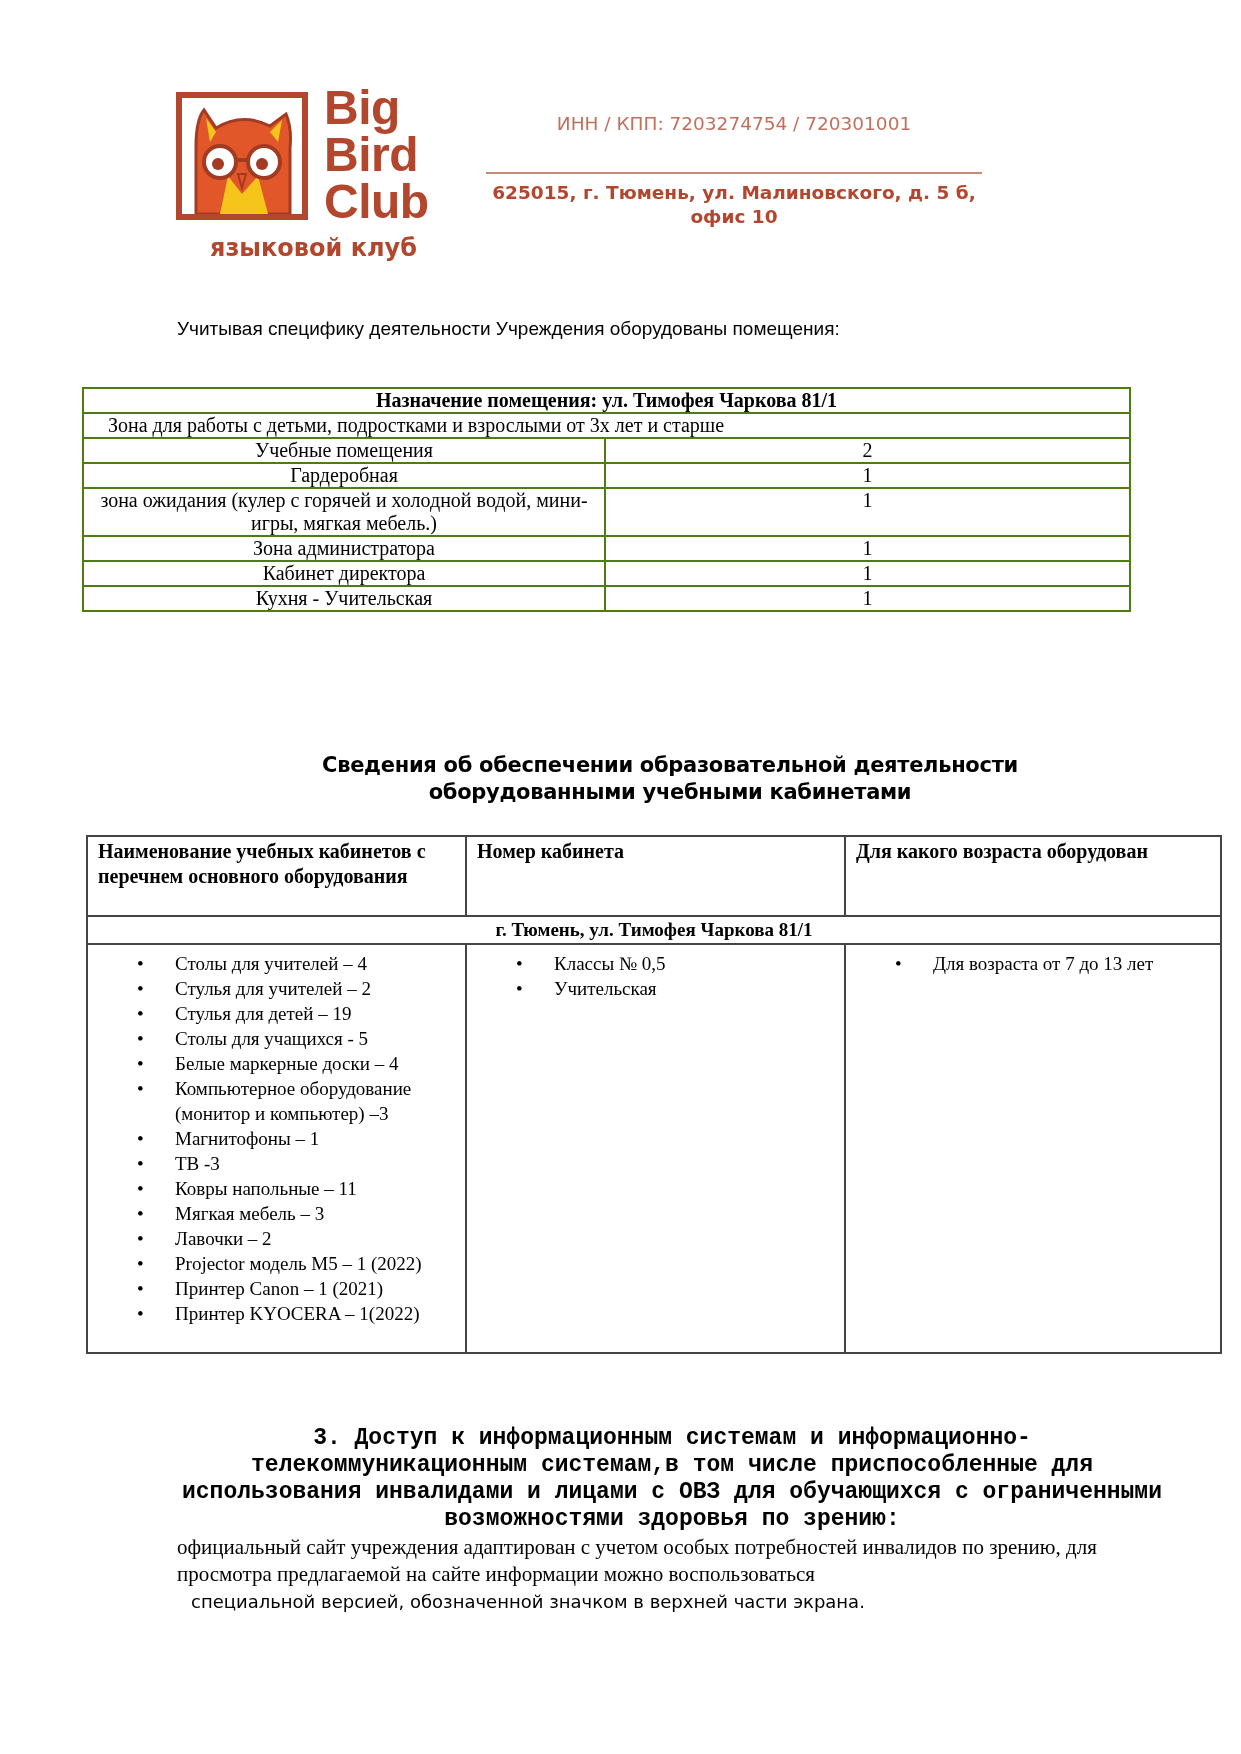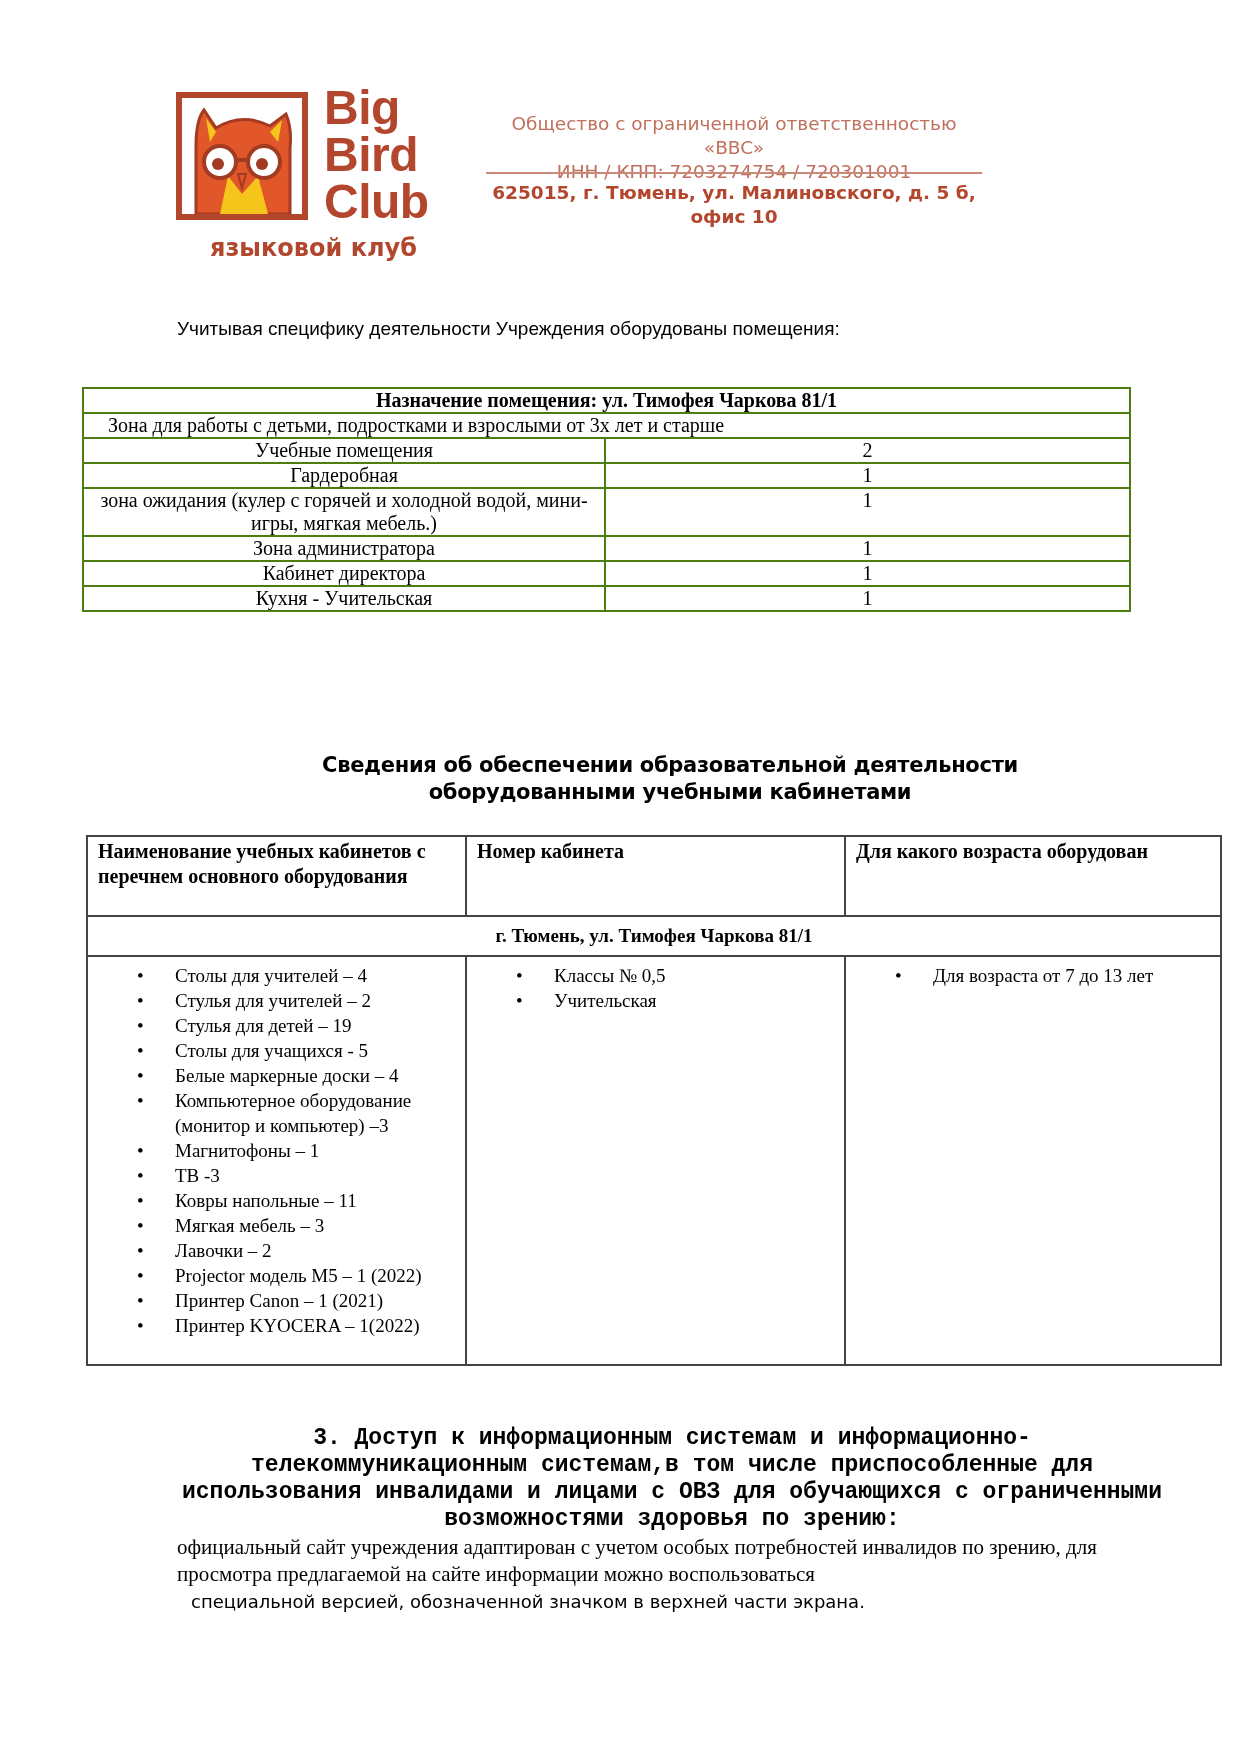--- a/index.html
+++ b/index.html
@@ -37,21 +37,21 @@
 
   
   .sec-title { position: absolute; left: 220px; top: 752px; width: 900px; text-align: center;
                font-family: "DejaVu Sans", sans-serif; font-weight: bold; font-size: 21px; line-height: 27px; letter-spacing: -0.3px; }
 
   
   .t2 { position: absolute; left: 86px; top: 835px; width: 1136px;
         font-family: "Liberation Serif", serif; font-size: 19px; }
   .t2 td { border: 2px solid #444; vertical-align: top; line-height: 25px; }
   .t2 .h { font-weight: bold; font-size: 20px; padding: 2px 10px 0 10px; height: 76px; }
-  .t2 .addr-row { text-align: center; font-weight: bold; padding: 7px; height: 24px; line-height: 24px; }
+  .t2 .addr-row { text-align: center; font-weight: bold; padding: 1px; height: 24px; line-height: 24px; }
   .t2 .c1 { width: 357px; }
   .t2 .c2 { width: 357px; }
   .t2 .body { height: 400px; padding-top: 6px; }
   .t2 ul { margin: 0; padding: 0; list-style: none; }
   .t2 li { position: relative; padding-left: 86px; line-height: 25px; }
   .t2 li .bullet { position: absolute; left: 48px; top: 0; }
   .t2 .body.c2 li, .t2 .body.c3 li { padding-left: 86px; }
 
   
   .s3-title { position: absolute; left: 177px; top: 1425px; width: 990px;
@@ -83,21 +83,20 @@
   </svg>
 </div>
 <div class="brand">
   <div>Big</div>
   <div>Bird</div>
   <div>Club</div>
 </div>
 <div class="tagline">языковой клуб</div>
 
 <div class="company">
-  <div>Общество с ограниченной ответственностью «BBC»</div>
   <div>ИНН / КПП: 7203274754 / 720301001</div>
 </div>
 <div class="lh-rule"></div>
 <div class="address">
   <div>625015, г. Тюмень, ул. Малиновского, д. 5 б, офис 10</div>
 </div>
 
 <div class="intro">Учитывая специфику деятельности Учреждения оборудованы помещения:</div>
 
 <table class="t1">

